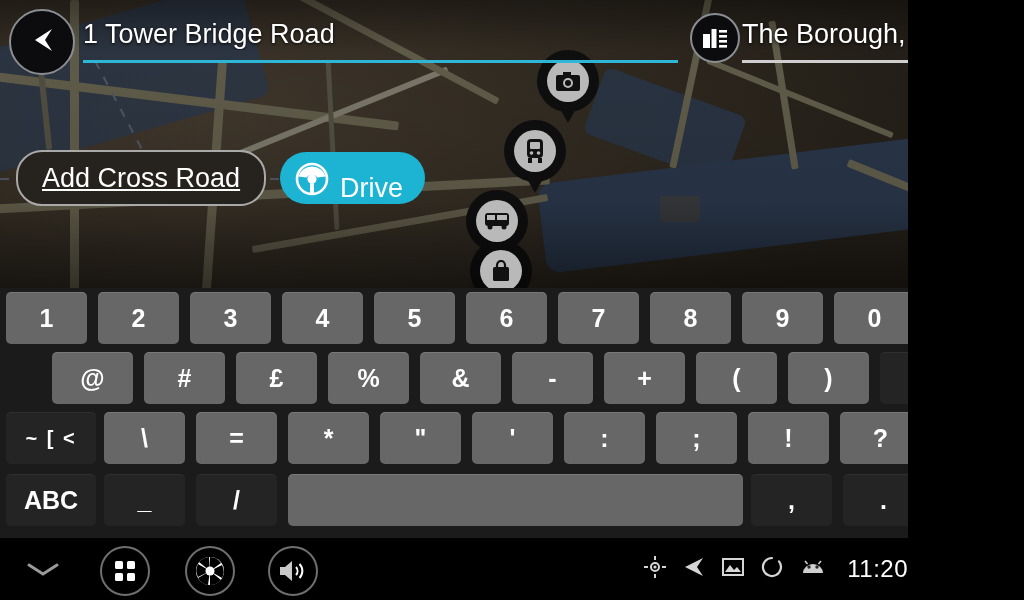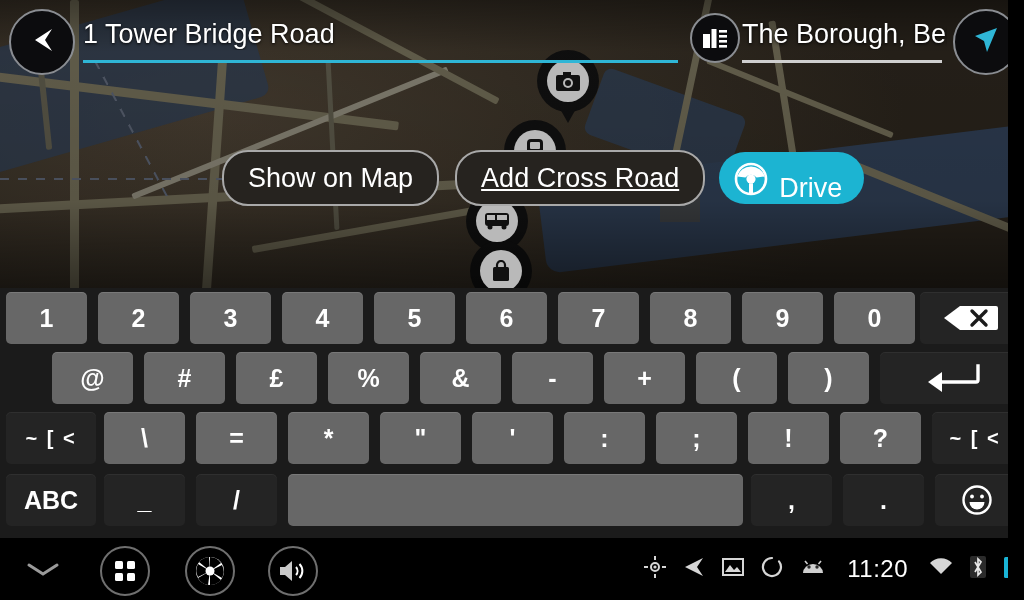--- a/index.html
+++ b/index.html
@@ -1,21 +1,21 @@
 <!DOCTYPE html>
 <html><head>
 <meta charset="utf-8">
 <style>
   html,body{margin:0;padding:0;background:#000;}
   body{
     width:1024px;height:600px;overflow:hidden;
     font-family:"Liberation Sans","DejaVu Sans",sans-serif;
     -webkit-font-smoothing:antialiased;
   }
-  #screen{position:relative;width:1008px;height:600px;overflow:hidden;background:#000;}
+  #screen{position:relative;width:908px;height:600px;overflow:hidden;background:#000;}
 
   
   #map{position:absolute;left:0;top:0;width:1024px;height:288px;overflow:hidden;
        background:
          radial-gradient(ellipse 700px 300px at 20% 40%, #4a4033 0%, #3b3328 45%, #2a241c 100%);
   }
   .mapland{position:absolute;background:#4d4334;}
   .water{position:absolute;background:#2f3e54;}
   .road{position:absolute;background:#6f6a55;border-radius:2px;}
   .road.thin{background:#5d5a4b;}
@@ -196,23 +196,20 @@
     <div class="circbtn" id="navBtn">
       <span>
         <svg width="30" height="28" viewBox="0 0 30 28">
             <path d="M4 10 L26 2 L16 26 L13 15 Z" fill="#2fb6d6"></path>
           </svg>
       </span>
     </div>
   </div>
 
   <div id="actions">
-    <div class="pill dark" id="btnShow">
-      <span>Show on Map</span>
-    </div>
     <div class="pill dark" id="btnCross">
       <span>Add Cross Road</span>
     </div>
     <div class="pill accent" id="btnDrive">
       <span>
         <svg width="36" height="36" viewBox="0 0 36 36">
           <circle cx="18" cy="18" r="15" fill="none" stroke="#fff" stroke-width="2.6"></circle>
           <circle cx="18" cy="18" r="4.6" fill="#fff"></circle>
           <path d="M4.2 15.5 A14.5 14.5 0 0 1 31.8 15.5 L23.6 16.6 A7 7 0 0 0 12.4 16.6 Z" fill="#fff"></path>
           <path d="M16 22.3 L16 33 A15 15 0 0 1 20 33 L20 22.3 Z" fill="#fff"></path>

